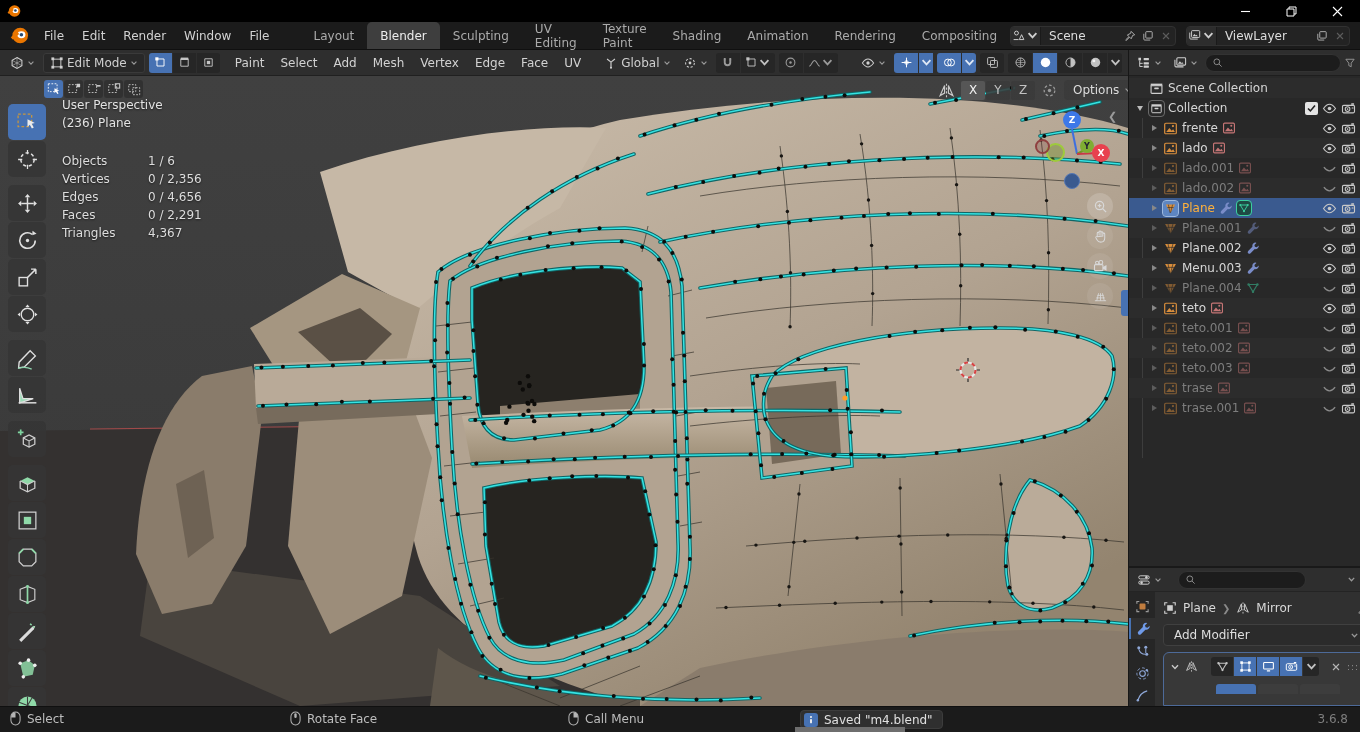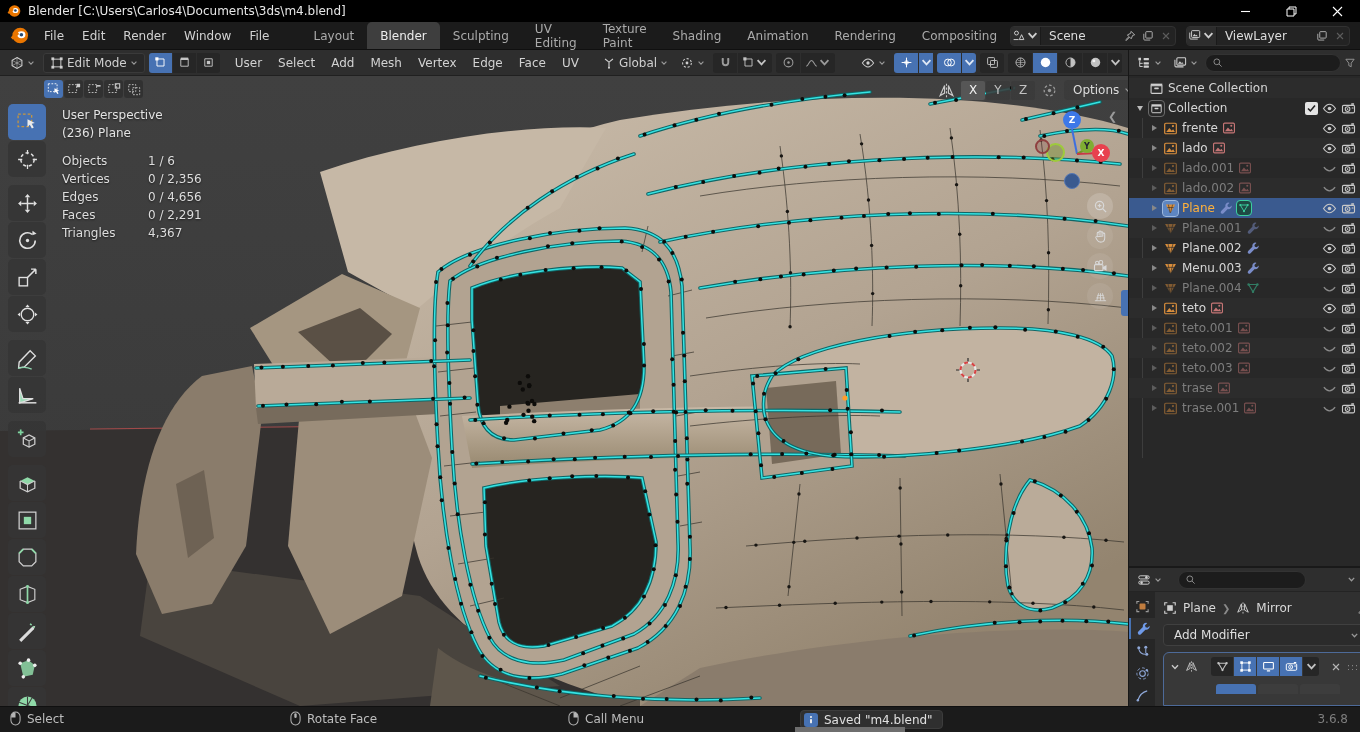--- a/index.html
+++ b/index.html
@@ -61,21 +61,21 @@
   #mode-row .mbtn{width:19px;height:18px;background:#2f2f2fd9;border-radius:3px;display:flex;align-items:center;justify-content:center;color:#cdcdcd}
   #mode-row .mbtn.on{background:#4772b3;color:#fff}
   #mode-row .icon{width:14px;height:14px}
   
   #toolshelf{position:absolute;left:8px;top:28px;width:38px;display:flex;flex-direction:column}
   .tool{width:38px;height:36px;background:#353535e6;border-radius:5px;margin-bottom:1px;display:flex;align-items:center;justify-content:center}
   .tool.gap{margin-top:7px}
   .tool.on{background:#4772b3}
   .tool .icon{width:23px;height:23px}
   
-  #vp-overlay{position:absolute;left:62px;top:30px;color:#e3e3e3;text-shadow:0 1px 2px #00000088;line-height:18px}
+  #vp-overlay{position:absolute;left:62px;top:20px;color:#e3e3e3;text-shadow:0 1px 2px #00000088;line-height:18px}
   #vp-stats{position:absolute;left:62px;top:76px;text-shadow:0 1px 2px #00000088;line-height:18px}
   .stat{display:flex}
   .stat .sl{width:86px;color:#ddd}
   .stat .sv{color:#ddd}
   
   #vp-tr{position:absolute;top:4px;left:938px;display:flex;align-items:center;gap:6px}
   #vp-tr .micon{width:17px;height:17px;color:#c9c9c9}
   #mirror-axes{display:flex;gap:1px}
   #mirror-axes .ax{width:24px;height:19px;background:#3a3a3ae0;color:#c2c2c2;display:flex;align-items:center;justify-content:center;border-radius:2px}
   #mirror-axes .ax.on{background:#565656;color:#f2f2f2}
@@ -163,21 +163,20 @@
 
 <div id="titlebar">
   <span class="icon">
       <svg viewBox="0 0 16 16">
         <circle cx="8.6" cy="8" r="6.6" fill="#ea7600"></circle>
         <ellipse cx="9.6" cy="7.4" rx="3.4" ry="2.9" fill="#fff"></ellipse>
         <circle cx="9.6" cy="7.4" r="1.5" fill="#264b73"></circle>
         <path d="M1.4 10.4L7 5.8" stroke="#ea7600" stroke-width="2.4"></path>
       </svg>
     </span>
-  <span>Blender [C:\Users\Carlos4\Documents\3ds\m4.blend]</span>
   <div id="win-controls">
     <div class="winbtn">
         <svg viewBox="0 0 11 11">
           <path d="M1 5.5h9" stroke="#fff" stroke-width="1.1"></path>
         </svg>
       </div>
     <div class="winbtn">
         <svg viewBox="0 0 11 11">
           <path d="M3 3V1h7v7H8M1 3h7v7H1z" fill="none" stroke="#fff" stroke-width="1"></path>
         </svg>
@@ -338,21 +337,21 @@
         <span class="sbtn">
             <span class="icon">
               <svg viewBox="0 0 14 14">
                 <path d="M3 3h8v8H3z" fill="none" stroke="currentColor" stroke-width="1"></path>
                 <rect x="5.2" y="5.2" width="3.6" height="3.6" fill="currentColor"></rect>
               </svg>
             </span>
           </span>
       </div>
       <div id="vph-menus">
-          <span class="menu">User</span>
+          <span class="menu">Paint</span>
           <span class="menu">Select</span>
           <span class="menu">Add</span>
           <span class="menu">Mesh</span>
           <span class="menu">Vertex</span>
           <span class="menu">Edge</span>
           <span class="menu">Face</span>
           <span class="menu">UV</span>
         </div>
       <div class="hbtn" style="margin-left:8px">
         <span class="icon">

